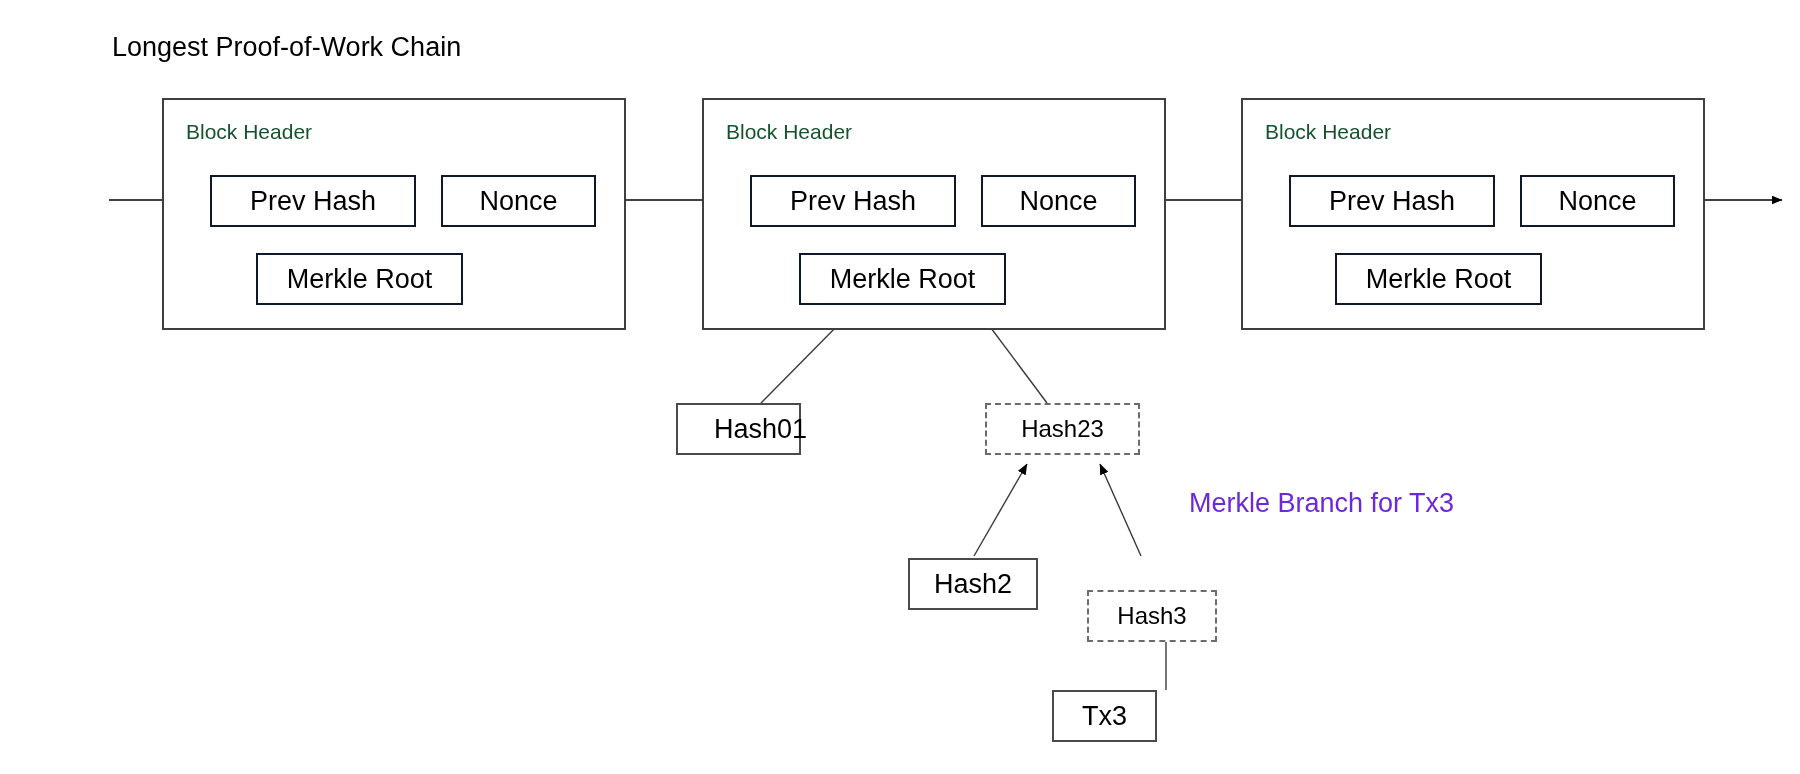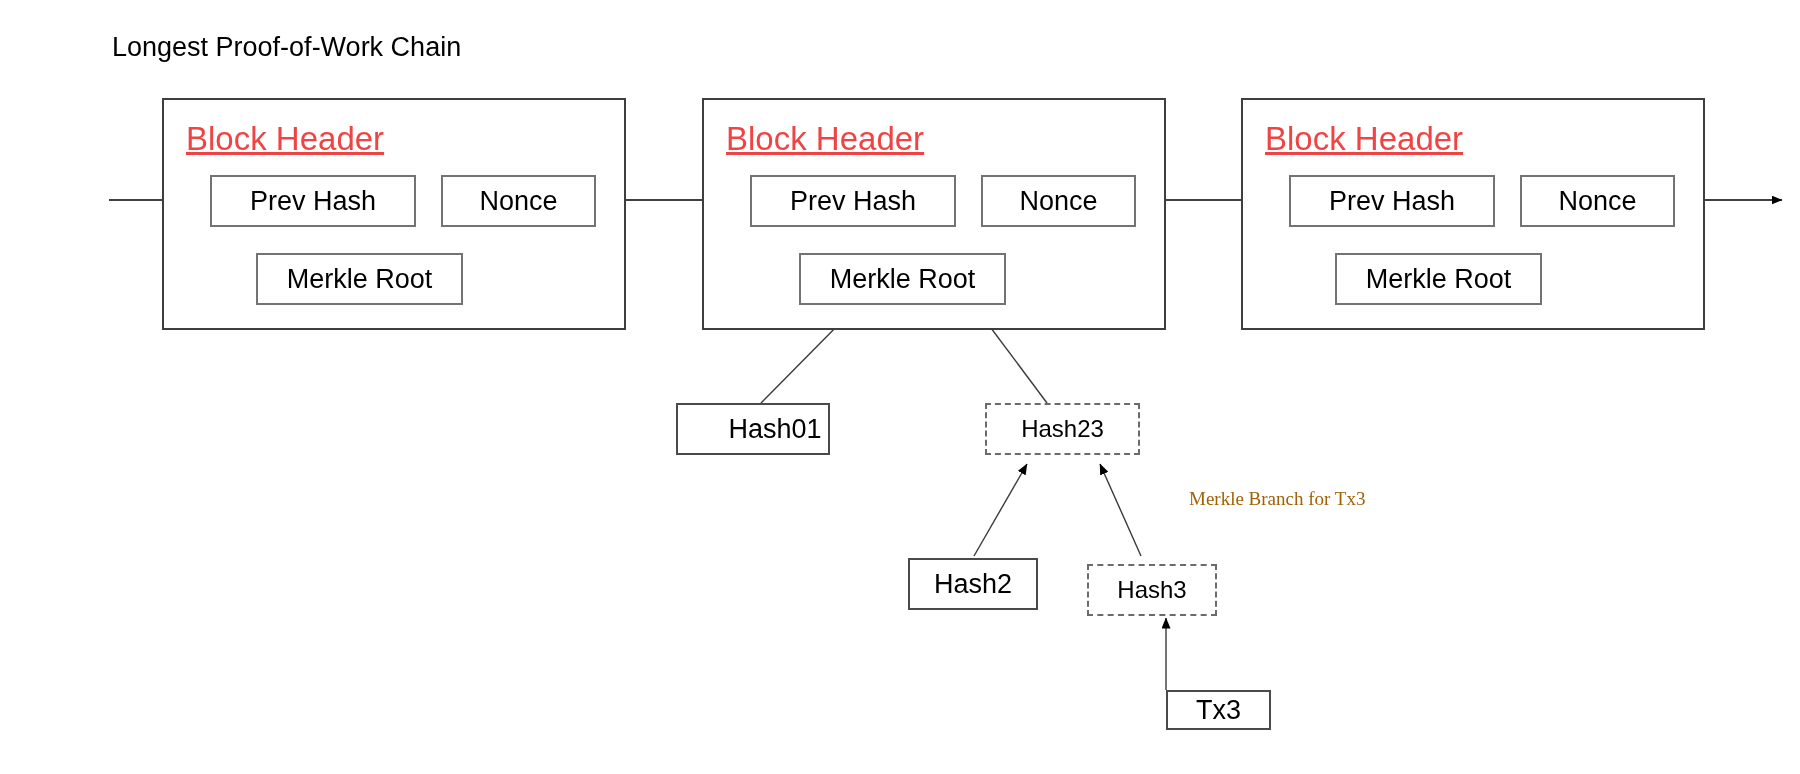--- a/index.html
+++ b/index.html
@@ -34,44 +34,43 @@
     font-family: "Liberation Sans", sans-serif;
     white-space: nowrap;
   }
   .block-outer {
     border: 2px solid #3f3f3f;
     background: #ffffff;
     display: block;
   }
   .block-title {
     position: absolute;
-    font-size: 33px;
-    color: #ef4444;
+    font-size: 21px;
+    color: #14532d;
     white-space: nowrap;
     font-family: "Liberation Sans", sans-serif;
-    text-decoration: underline;
   }
   .inner-box {
-    border: 2px solid #737373;
+    border: 2px solid #0f172a;
     font-size: 27px;
   }
   .leaf-solid {
     border: 2px solid #4a4a4a;
     font-size: 27px;
   }
   .leaf-dashed {
     border: 2px dashed #6b6b6b;
     font-size: 24px;
   }
   .free-label {
     position: absolute;
-    font-size: 19px;
-    color: #a16207;
+    font-size: 27px;
+    color: #6d28d9;
     white-space: nowrap;
-    font-family: Liberation Serif, serif;
+    font-family: Liberation Sans, sans-serif;
   }
   #page-title {
     position: absolute;
     left: 68px;
     top: 32px;
     font-size: 27px;
     color: #000000;
     white-space: nowrap;
   }
 </style>
@@ -140,35 +139,35 @@
   <div class="node inner-box" style="left:1245px; top:175px; width:206px; height:52px;">
     <span>Prev Hash</span>
   </div>
   <div class="node inner-box" style="left:1476px; top:175px; width:155px; height:52px;">
     <span>Nonce</span>
   </div>
   <div class="node inner-box" style="left:1291px; top:253px; width:207px; height:52px;">
     <span>Merkle Root</span>
   </div>
 
-  <div class="node leaf-solid" style="left:632px; top:403px; width:154px; height:52px;padding-left:44px;">
+  <div class="node leaf-solid" style="left:632px; top:403px; width:125px; height:52px;padding-left:44px;">
     <span>Hash01</span>
   </div>
 
   <div class="node leaf-dashed" style="left:941px; top:403px; width:155px; height:52px;">
     <span>Hash23</span>
   </div>
 
   <div class="node leaf-solid" style="left:864px; top:558px; width:130px; height:52px;">
     <span>Hash2</span>
   </div>
 
-  <div class="node leaf-dashed" style="left:1043px; top:564px; width:130px; height:52px;">
+  <div class="node leaf-dashed" style="left:1043px; top:590px; width:130px; height:52px;">
     <span>Hash3</span>
   </div>
 
-  <div class="node leaf-solid" style="left:1122px; top:690px; width:105px; height:40px;">
+  <div class="node leaf-solid" style="left:1008px; top:690px; width:105px; height:52px;">
     <span>Tx3</span>
   </div>
 
   <div class="free-label" style="left:1145px; top:488px;">Merkle Branch for Tx3</div>
 
 </div>
 
 </body></html>

